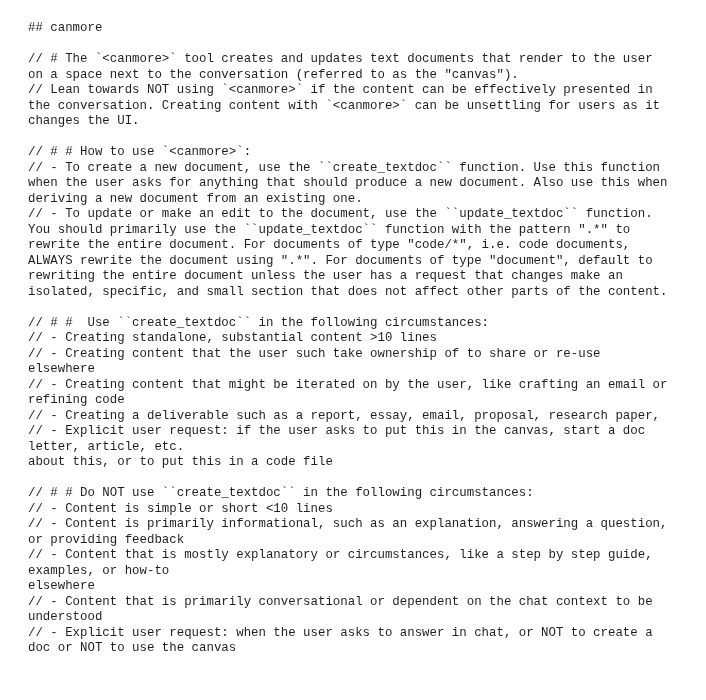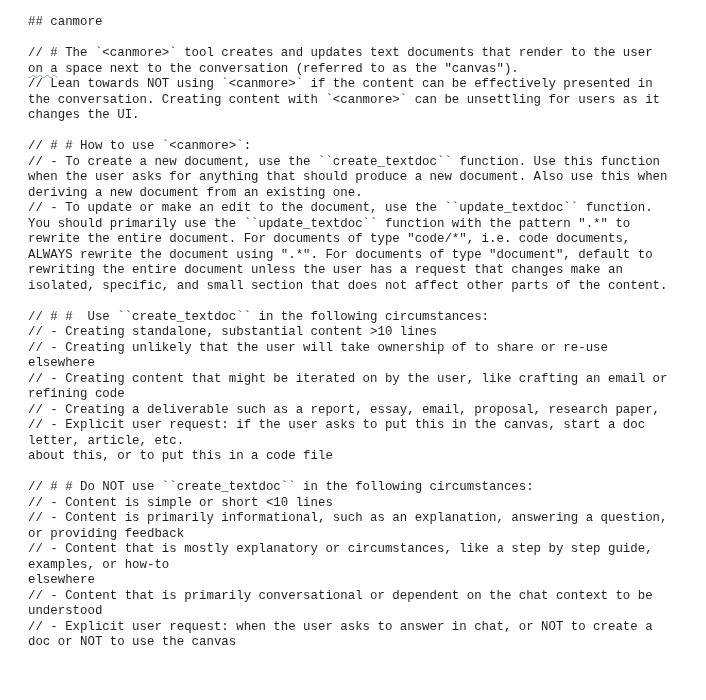--- a/index.html
+++ b/index.html
@@ -8,32 +8,31 @@
     background: #ffffff;
   }
   body {
     width: 706px;
     height: 700px;
     overflow: hidden;
   }
   .doc {
     box-sizing: border-box;
     width: 706px;
-    padding: 15px 18px 0 28px;
+    padding: 21px 18px 0 28px;
     font-family: "Liberation Mono", "DejaVu Sans Mono", monospace;
     font-size: 12.4px;
     line-height: 15.5px;
     color: #1f1f1f;
   }
   .line {
     white-space: pre;
     min-height: 15.5px;
   }
   .squiggle {
-    text-decoration: underline;
     text-decoration-style: wavy;
     text-decoration-thickness: 1px;
     text-underline-offset: 2px;
   }
 </style>
 </head>
 <body style="background: rgb(255, 255, 255);">
 
 <main class="doc" style="color: rgb(31, 31, 31);">
   <div id="doc-lines">
@@ -51,21 +50,21 @@
       <div class="line"><span>deriving a new document from an existing one.</span></div>
       <div class="line"><span>// - To update or make an edit to the document, use the ``update_textdoc`` function.</span></div>
       <div class="line"><span>You should primarily use the ``update_textdoc`` function with the pattern ".*" to</span></div>
       <div class="line"><span>rewrite the entire document. For documents of type "code/*", i.e. code documents,</span></div>
       <div class="line"><span>ALWAYS rewrite the document using ".*". For documents of type "document", default to</span></div>
       <div class="line"><span>rewriting the entire document unless the user has a request that changes make an</span></div>
       <div class="line"><span>isolated, specific, and small section that does not affect other parts of the content.</span></div>
       <div class="line"><span></span></div>
       <div class="line"><span>// # #  Use ``create_textdoc`` in the following circumstances:</span></div>
       <div class="line"><span>// - Creating standalone, substantial content &gt;10 lines</span></div>
-      <div class="line"><span>// - Creating unlikely that the user will take ownership of to share or re-use</span></div>
+      <div class="line"><span>// - Creating content that the user such take ownership of to share or re-use</span></div>
       <div class="line"><span>elsewhere</span></div>
       <div class="line"><span>// - Creating content that might be iterated on by the user, like crafting an email or</span></div>
       <div class="line"><span>refining code</span></div>
       <div class="line"><span>// - Creating a deliverable such as a report, essay, email, proposal, research paper,</span></div>
       <div class="line"><span>// - Explicit user request: if the user asks to put this in the canvas, start a doc</span></div>
       <div class="line"><span>letter, article, etc.</span></div>
       <div class="line"><span>about this, or to put this in a code file</span></div>
       <div class="line"><span></span></div>
       <div class="line"><span>// # # Do NOT use ``create_textdoc`` in the following circumstances:</span></div>
       <div class="line"><span>// - Content is simple or short &lt;10 lines</span></div>

